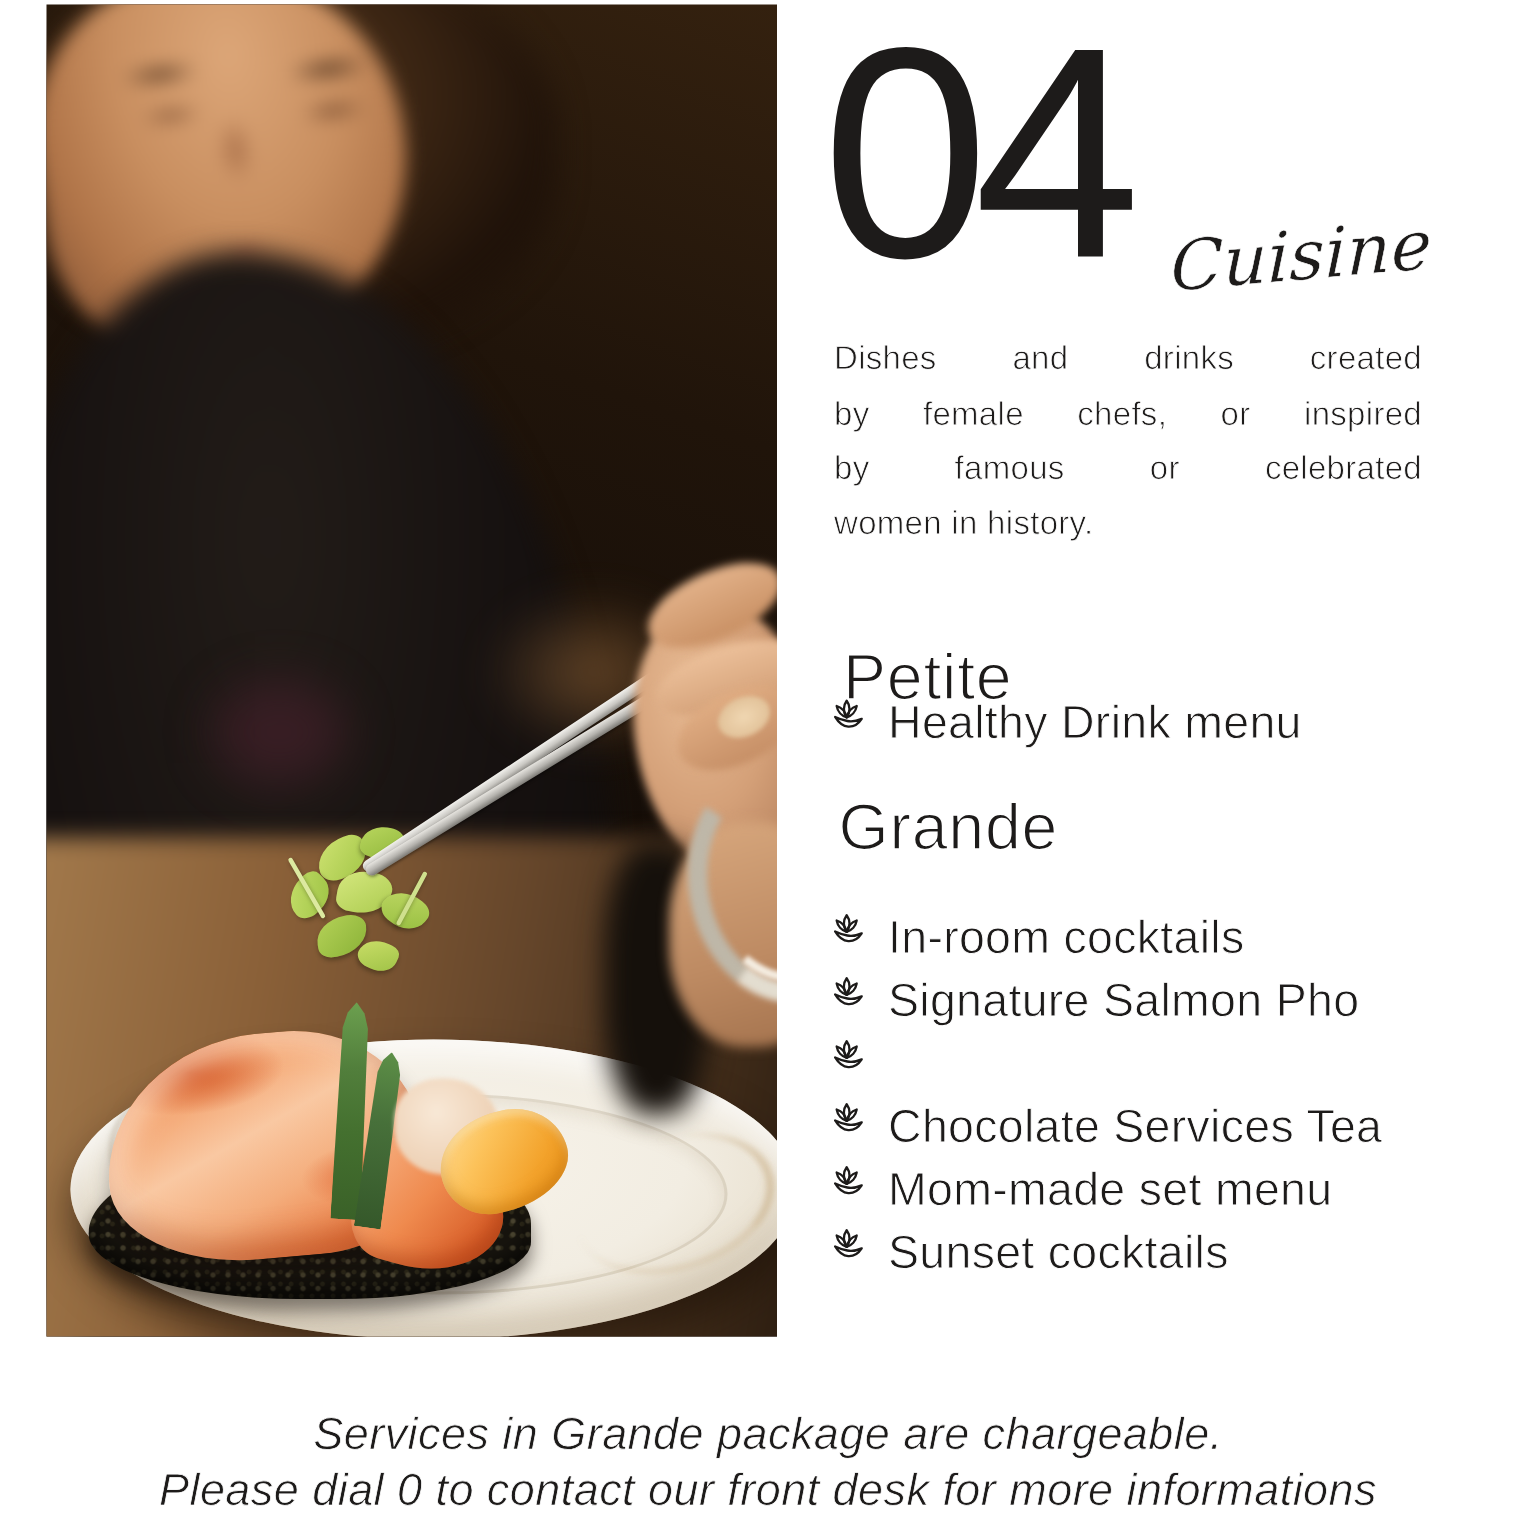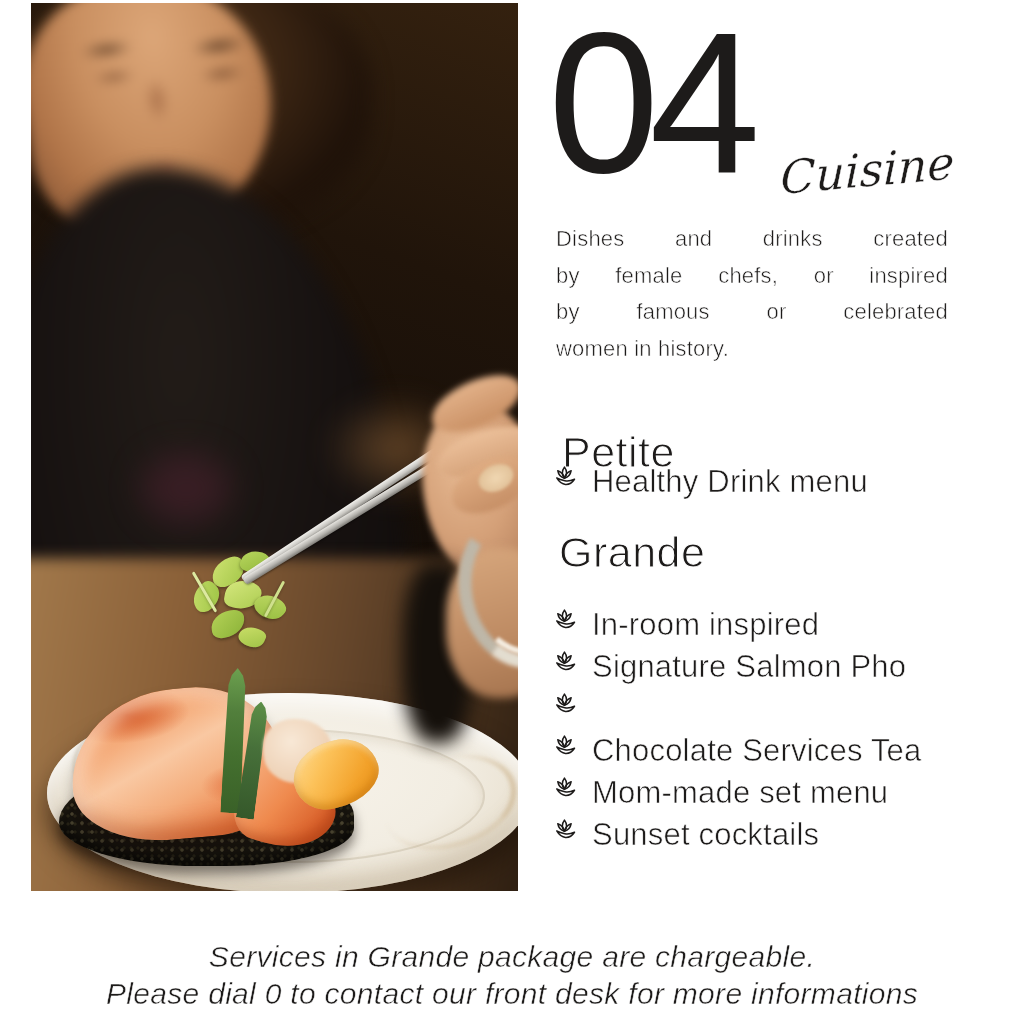--- a/index.html
+++ b/index.html
@@ -215,21 +215,21 @@
 
   <h2 class="hding h-grande">Grande</h2>
   <ul class="menu m-grande">
     <li>
       <svg class="lotus" viewBox="0 0 24 24" fill="none" stroke="#1d1b1a" stroke-width="1.5" stroke-linecap="round" stroke-linejoin="round">
         <path d="M11 3 C8.6 6.2 8.6 10.4 11 13.6 C13.4 10.4 13.4 6.2 11 3 Z"></path>
           <path d="M11 13.6 C7.8 12.8 5.2 10 4.6 6.4 C7.8 7.4 10.1 10 11 13.6 Z"></path>
           <path d="M11 13.6 C14.2 12.8 16.8 10 17.4 6.4 C14.2 7.4 11.9 10 11 13.6 Z"></path>
           <path d="M3.6 13.4 C6 17.4 8.6 19.4 12 19.6 C15.4 19.8 18.4 18 20.6 14.6 C17 16.2 14 16.6 11.4 16 C8.8 15.4 6 14.6 3.6 13.4 Z"></path>
       </svg>
-      <span class="lbl">In-room inspired</span>
+      <span class="lbl">In-room cocktails</span>
     </li>
     <li>
       <svg class="lotus" viewBox="0 0 24 24" fill="none" stroke="#1d1b1a" stroke-width="1.5" stroke-linecap="round" stroke-linejoin="round">
         <path d="M11 3 C8.6 6.2 8.6 10.4 11 13.6 C13.4 10.4 13.4 6.2 11 3 Z"></path>
           <path d="M11 13.6 C7.8 12.8 5.2 10 4.6 6.4 C7.8 7.4 10.1 10 11 13.6 Z"></path>
           <path d="M11 13.6 C14.2 12.8 16.8 10 17.4 6.4 C14.2 7.4 11.9 10 11 13.6 Z"></path>
           <path d="M3.6 13.4 C6 17.4 8.6 19.4 12 19.6 C15.4 19.8 18.4 18 20.6 14.6 C17 16.2 14 16.6 11.4 16 C8.8 15.4 6 14.6 3.6 13.4 Z"></path>
       </svg>
       <span class="lbl">Signature Salmon Pho</span>
     </li>

